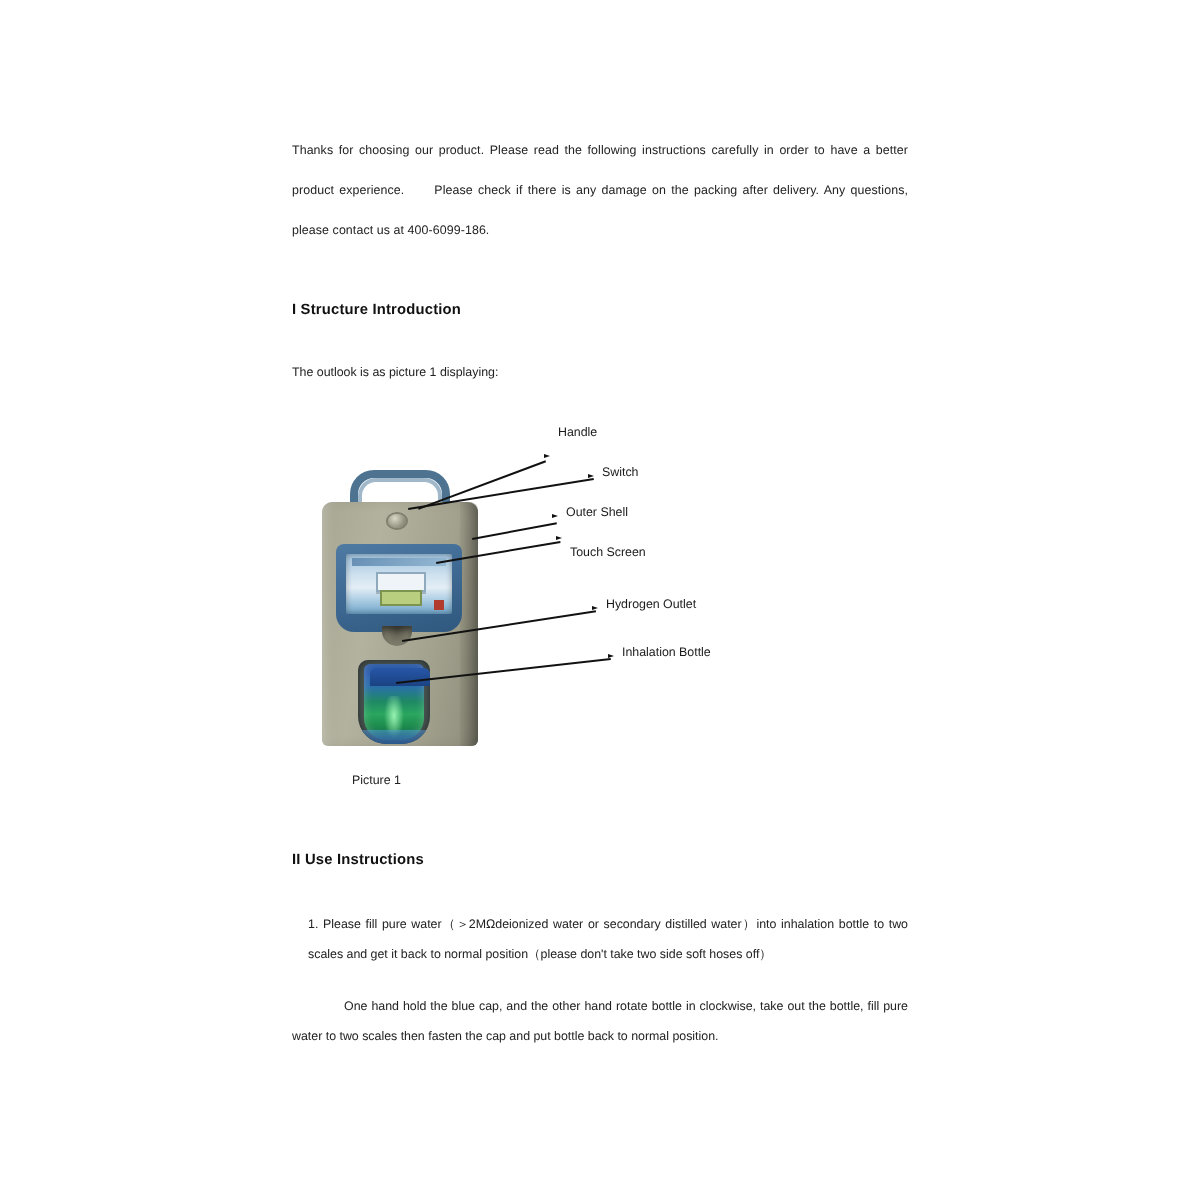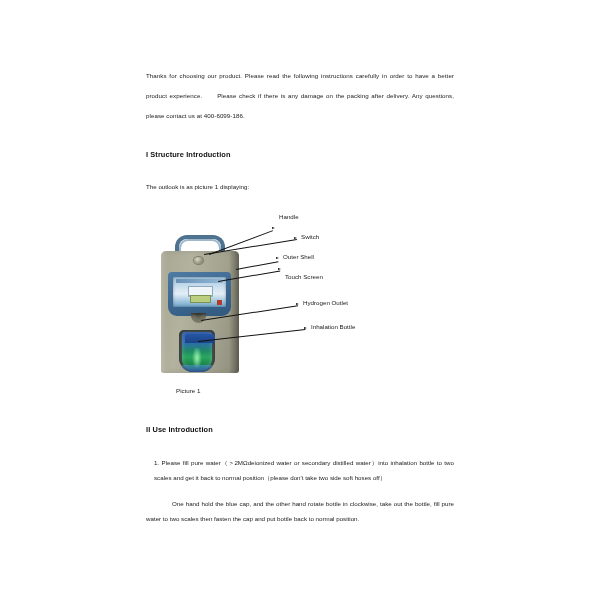--- a/index.html
+++ b/index.html
@@ -344,21 +344,21 @@
 
       <span class="callout-label" style="left:157px; top:92px;">Hydrogen Outlet</span>
 
       <span class="callout-label" style="left:165px; top:116px;">Inhalation Bottle</span>
 
       <span class="caption">Picture 1</span>
     </div>
 
     <div class="sp-h4"></div>
 
-    <h2 class="section-heading">II Use Introduction</h2>
+    <h2 class="section-heading">II Use Instructions</h2>
 
     <div class="sp-h4"></div>
 
     <p class="num-para">1.  Please fill pure water（＞2MΩdeionized water or secondary distilled water）into inhalation bottle to two scales and get it back to normal position（please don't take two side soft hoses off）</p>
 
     <div class="sp-h5"></div>
 
     <p class="plain-para indent-first">One hand hold the blue cap, and the other hand rotate bottle in clockwise, take out the bottle, fill pure water to two scales then fasten the cap and put bottle back to normal position.</p>
 
   </div>

